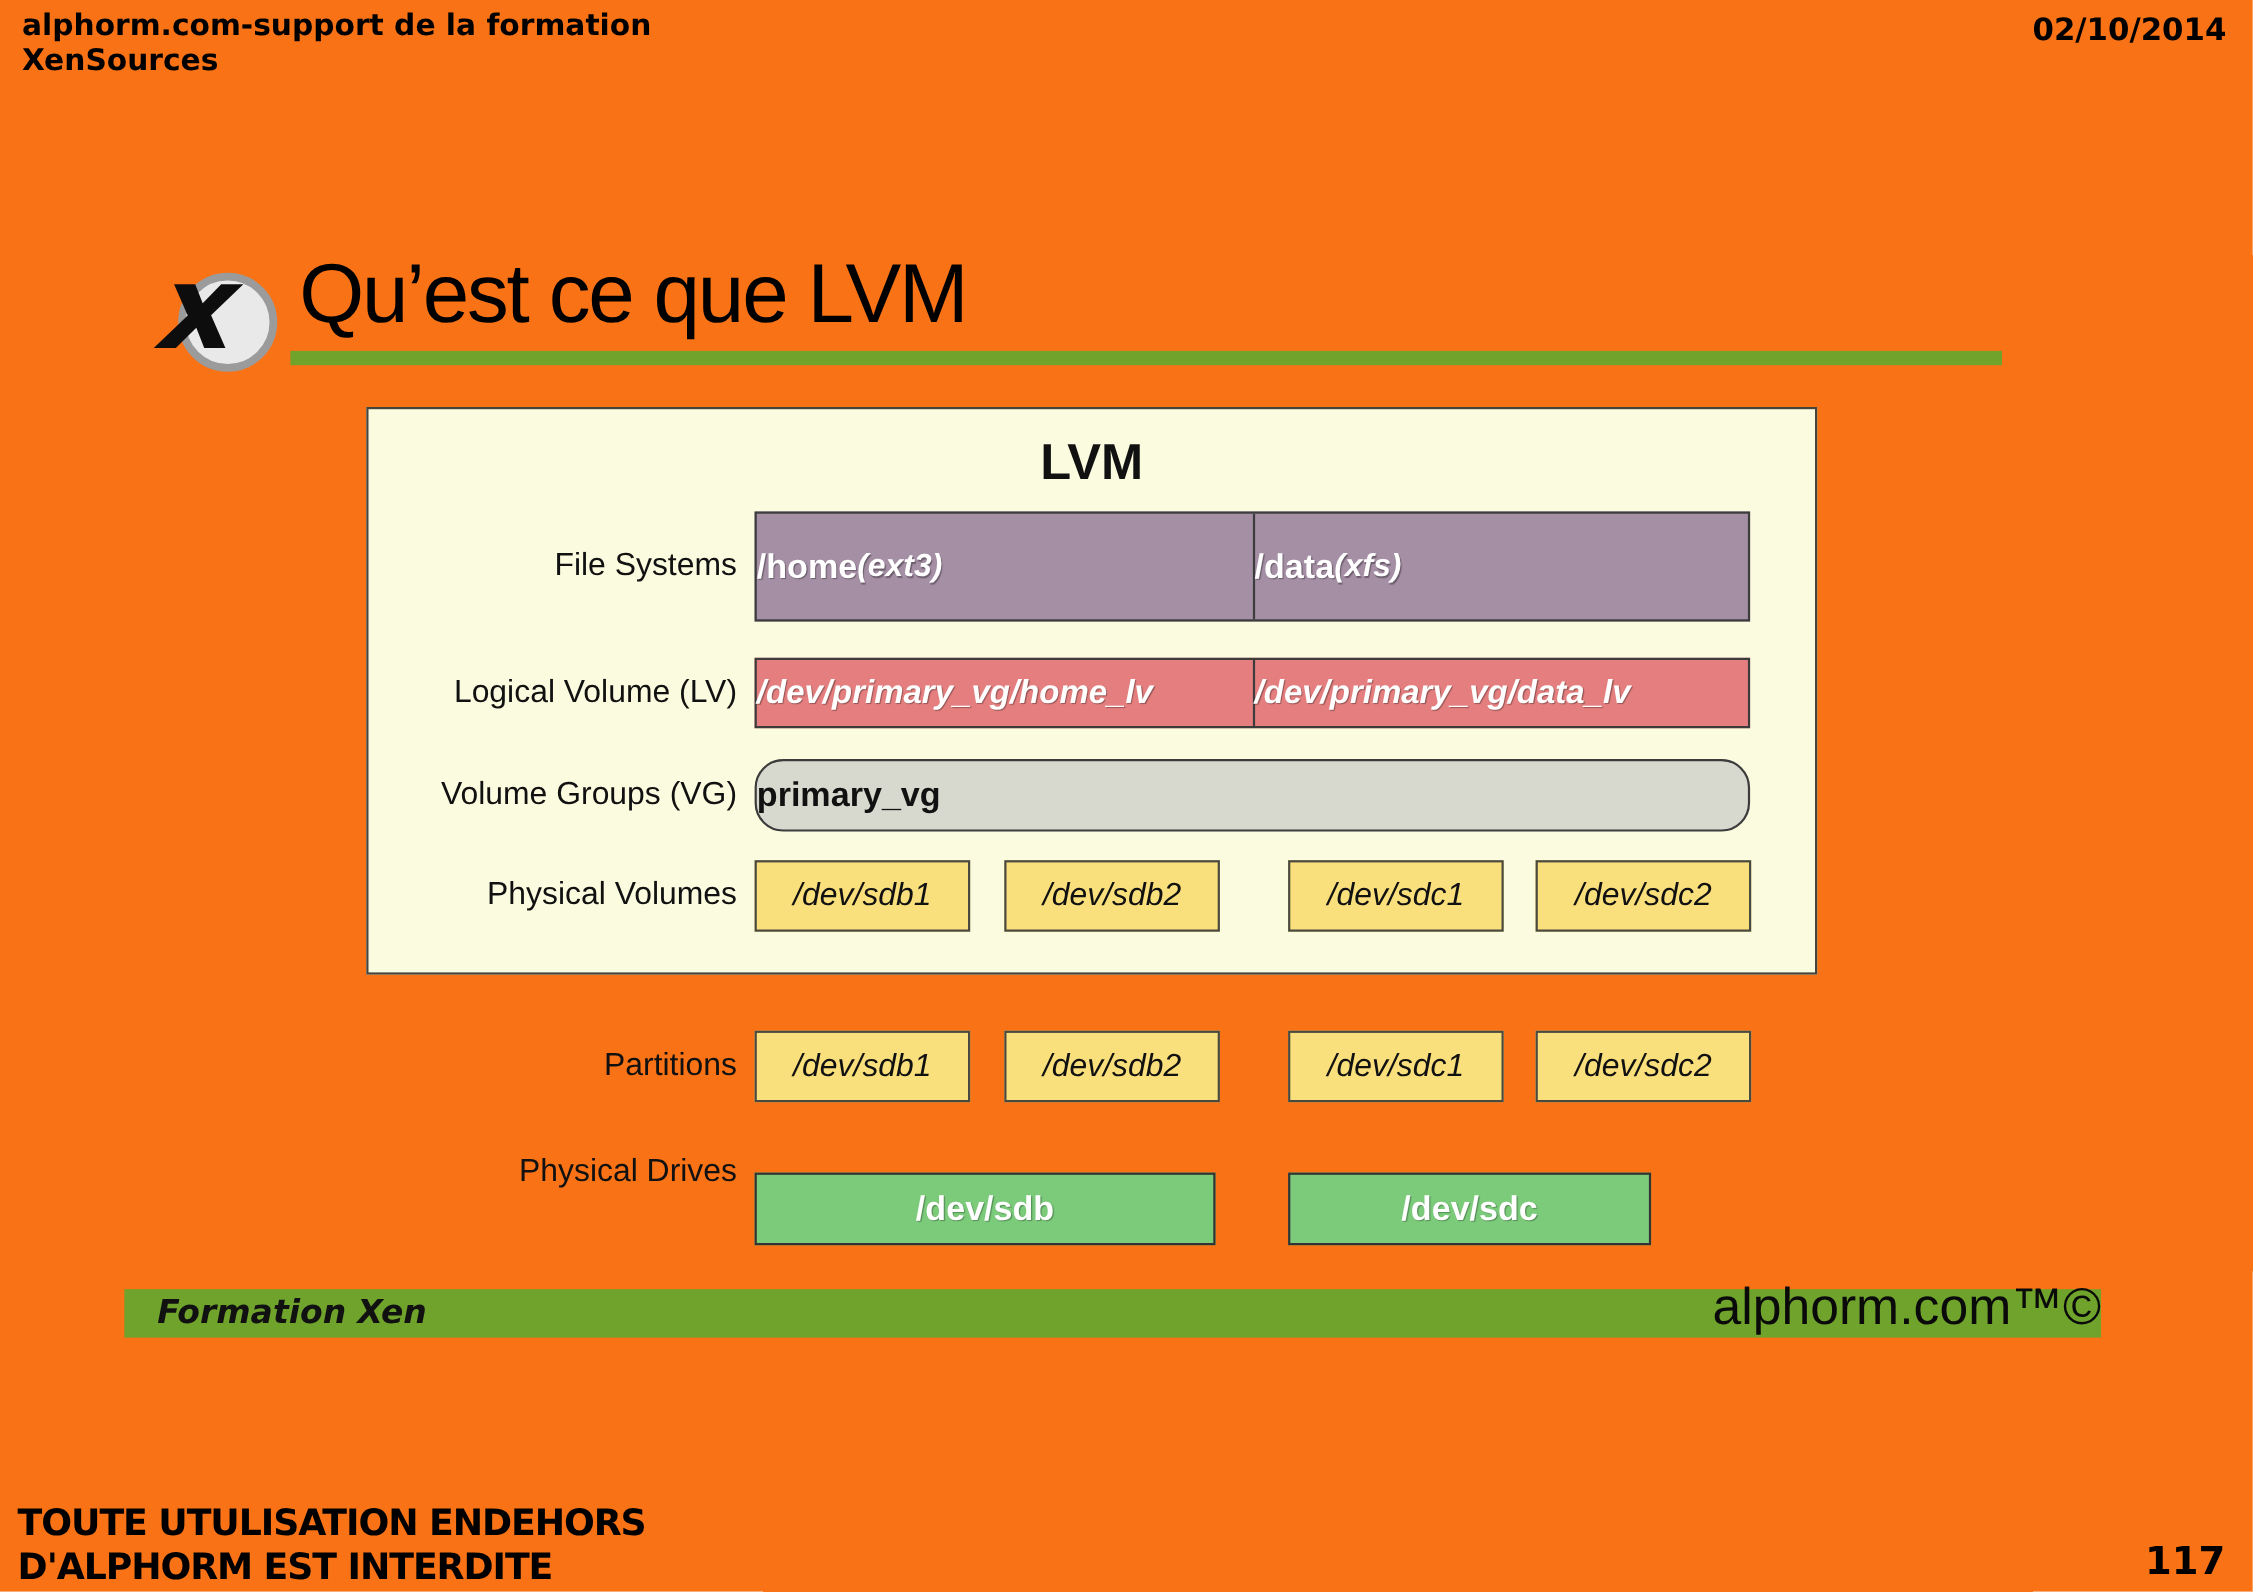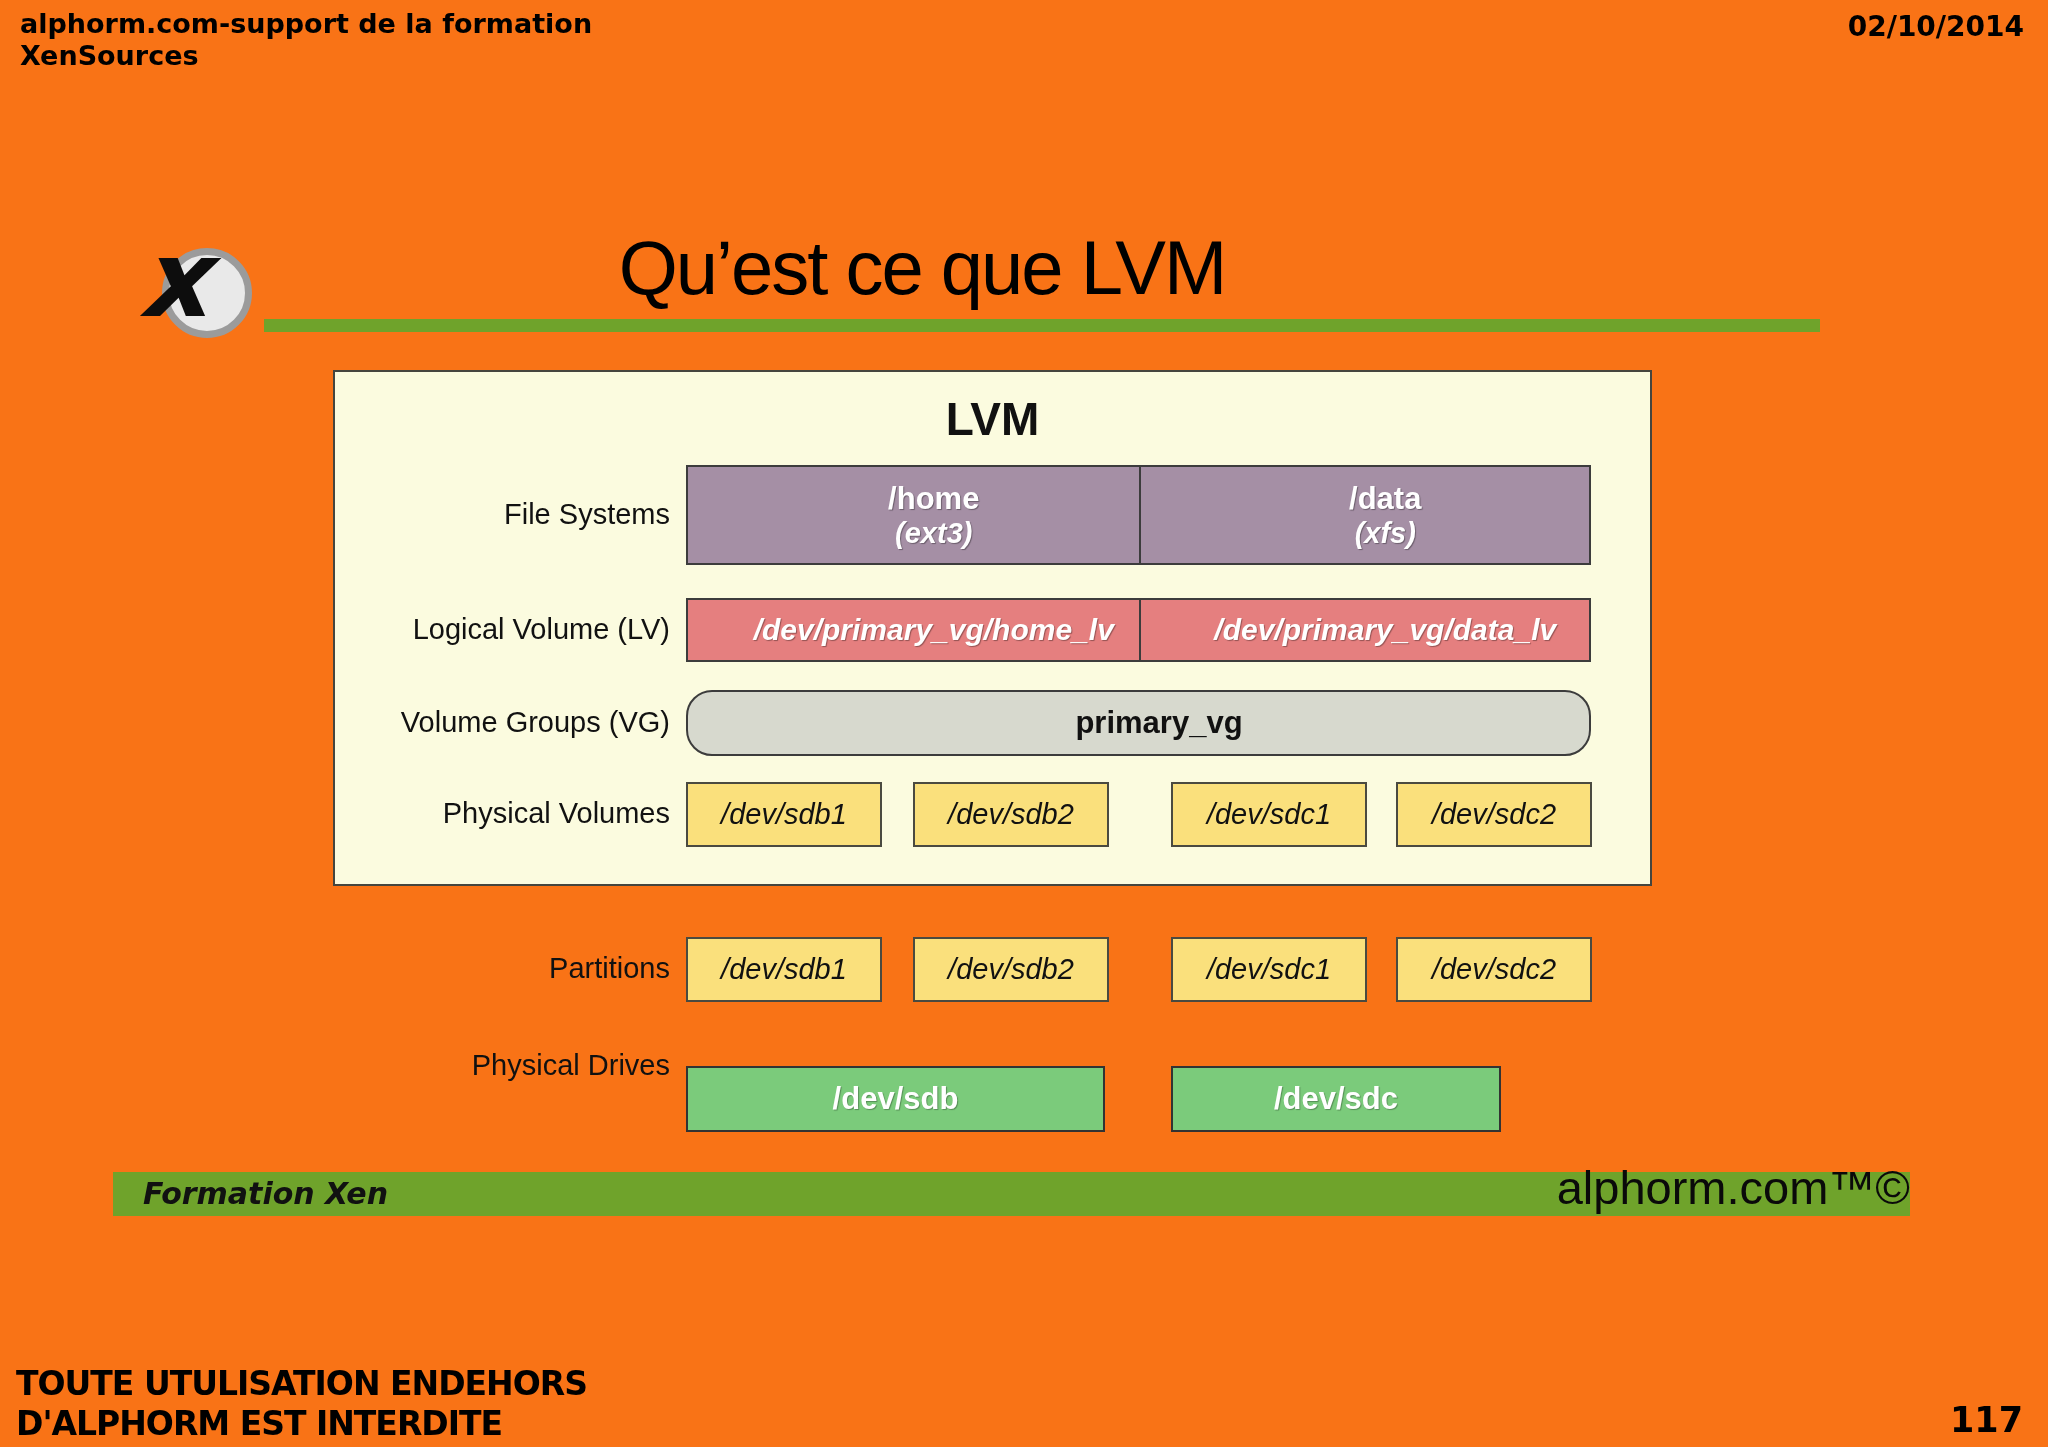--- a/index.html
+++ b/index.html
@@ -20,35 +20,35 @@
   
   .xen-icon{position:absolute;left:162px;top:248px;width:90px;height:90px;}
   .xen-circle{position:absolute;left:0;top:0;right:0;bottom:0;border-radius:50%;
     background:#e9e9e9;border:7px solid #9b9b9b;box-sizing:border-box;}
   .xen-x{position:absolute;left:-14px;top:-30px;
     font-family:"DejaVu Sans",sans-serif;font-weight:bold;font-style:italic;
     font-size:106px;color:#0d0d0d;transform:skewX(-6deg);}
   .slide-title{
     position:absolute;left:272px;top:228px;width:1300px;
     font-family:"Liberation Sans",sans-serif;font-weight:400;
-    font-size:76px;letter-spacing:-2px;color:#000;line-height:1.05;text-align:center;
+    font-size:76px;letter-spacing:-2px;color:#000;line-height:1.05;
   }
   .title-underline{position:absolute;left:264px;top:319px;width:1556px;height:13px;
     background:#6FA32B;}
   
   .lvm-box{position:absolute;left:333px;top:370px;width:1319px;height:516px;
     background:#FBFBDF;border:2px solid #45453e;box-sizing:border-box;}
   .lvm-title{position:absolute;left:333px;top:392px;width:1319px;text-align:center;
     font-size:46px;font-weight:bold;color:#111;}
   .row-label{position:absolute;left:340px;width:330px;text-align:right;
     font-size:29px;color:#111;}
   .cellrow{position:absolute;display:flex;box-sizing:border-box;
     border:2px solid #3c3c3c;}
-  .cell{flex:1 1 50%;display:flex;flex-direction:column;align-items:center;
-    justify-content:center;box-sizing:border-box;padding-left:41px;}
+  .cell{flex:1 1 50%;display:flex;flex-direction:row;align-items:center;
+    box-sizing:border-box;}
   .cell + .cell{border-left:2px solid #3c3c3c;}
   .fs-row{left:686px;top:465px;width:905px;height:100px;background:#A58FA5;}
   .fs-line1{font-size:31px;font-weight:bold;color:#fff;
     text-shadow:1px 1px 1px rgba(0,0,0,0.35);}
   .fs-line2{font-size:29px;font-weight:bold;font-style:italic;color:#fff;
     text-shadow:1px 1px 1px rgba(0,0,0,0.35);}
   .lv-row{left:686px;top:598px;width:905px;height:64px;background:#E57F7F;}
   .lv-text{font-size:30px;font-weight:bold;font-style:italic;color:#fff;
     text-shadow:1px 1px 1px rgba(0,0,0,0.35);}
   .vg-row{left:686px;top:690px;width:905px;height:66px;background:#D7D9CE;border-radius:26px;}

